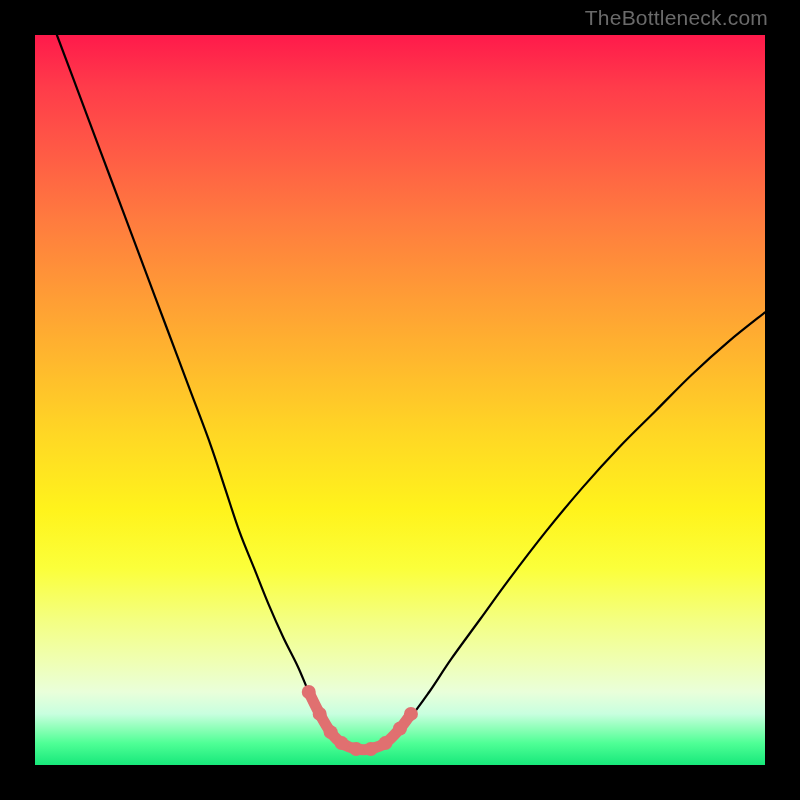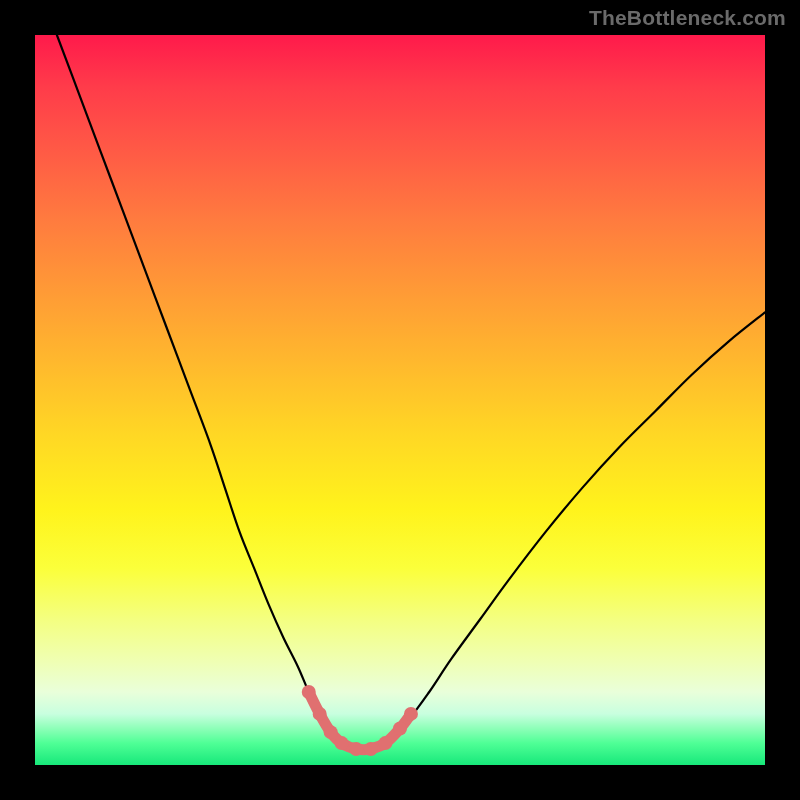--- a/index.html
+++ b/index.html
@@ -39,24 +39,24 @@
       #e9ffda 90%,
       #c8ffdf 93%,
       #8dffb8 95%,
       #4fff96 97%,
       #17e87a 100%
     );
   }
   .watermark {
     position: absolute;
     top: 6px;
-    right: 14px;
+    right: 32px;
     color: #6a6a6a;
     font-size: 21px;
-    font-weight: 700;
+    font-weight: 400;
     letter-spacing: 0.2px;
     user-select: none;
   }
   svg.curves {
     position: absolute;
     left: 0;
     top: 0;
     width: 730px;
     height: 730px;
   }

